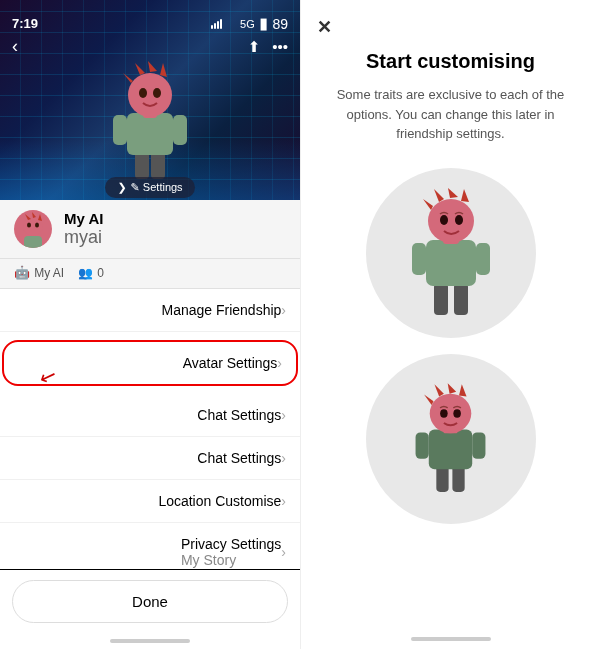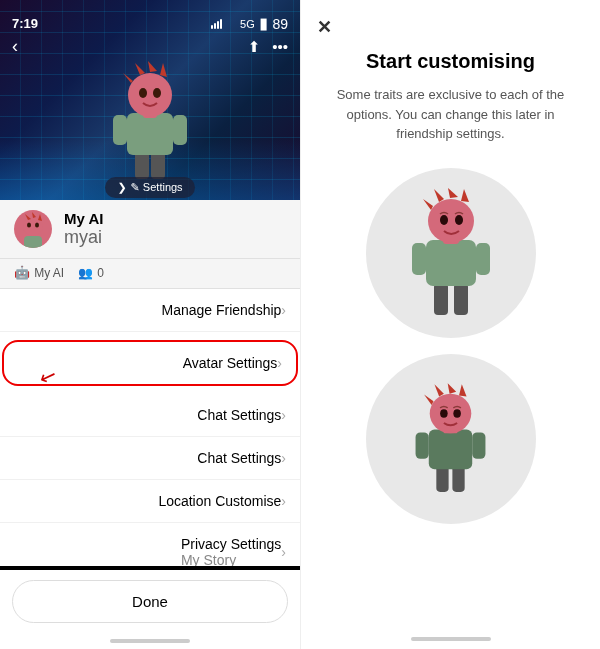--- a/index.html
+++ b/index.html
@@ -236,21 +236,21 @@
       display: flex;
       align-items: center;
       justify-content: space-between;
       padding: 11px 14px;
       border-bottom: 1px solid #f0f0f0;
     }
 
     .done-btn-container {
       padding: 10px 12px;
       background: #fff;
-      border-top: 4px solid #000000;
+      border-top: 1px solid #000000;
     }
 
     .done-btn {
       width: 100%;
       padding: 12px;
       border: 1.5px solid #ddd;
       border-radius: 24px;
       background: #fff;
       font-size: 15px;
       font-weight: 500;

